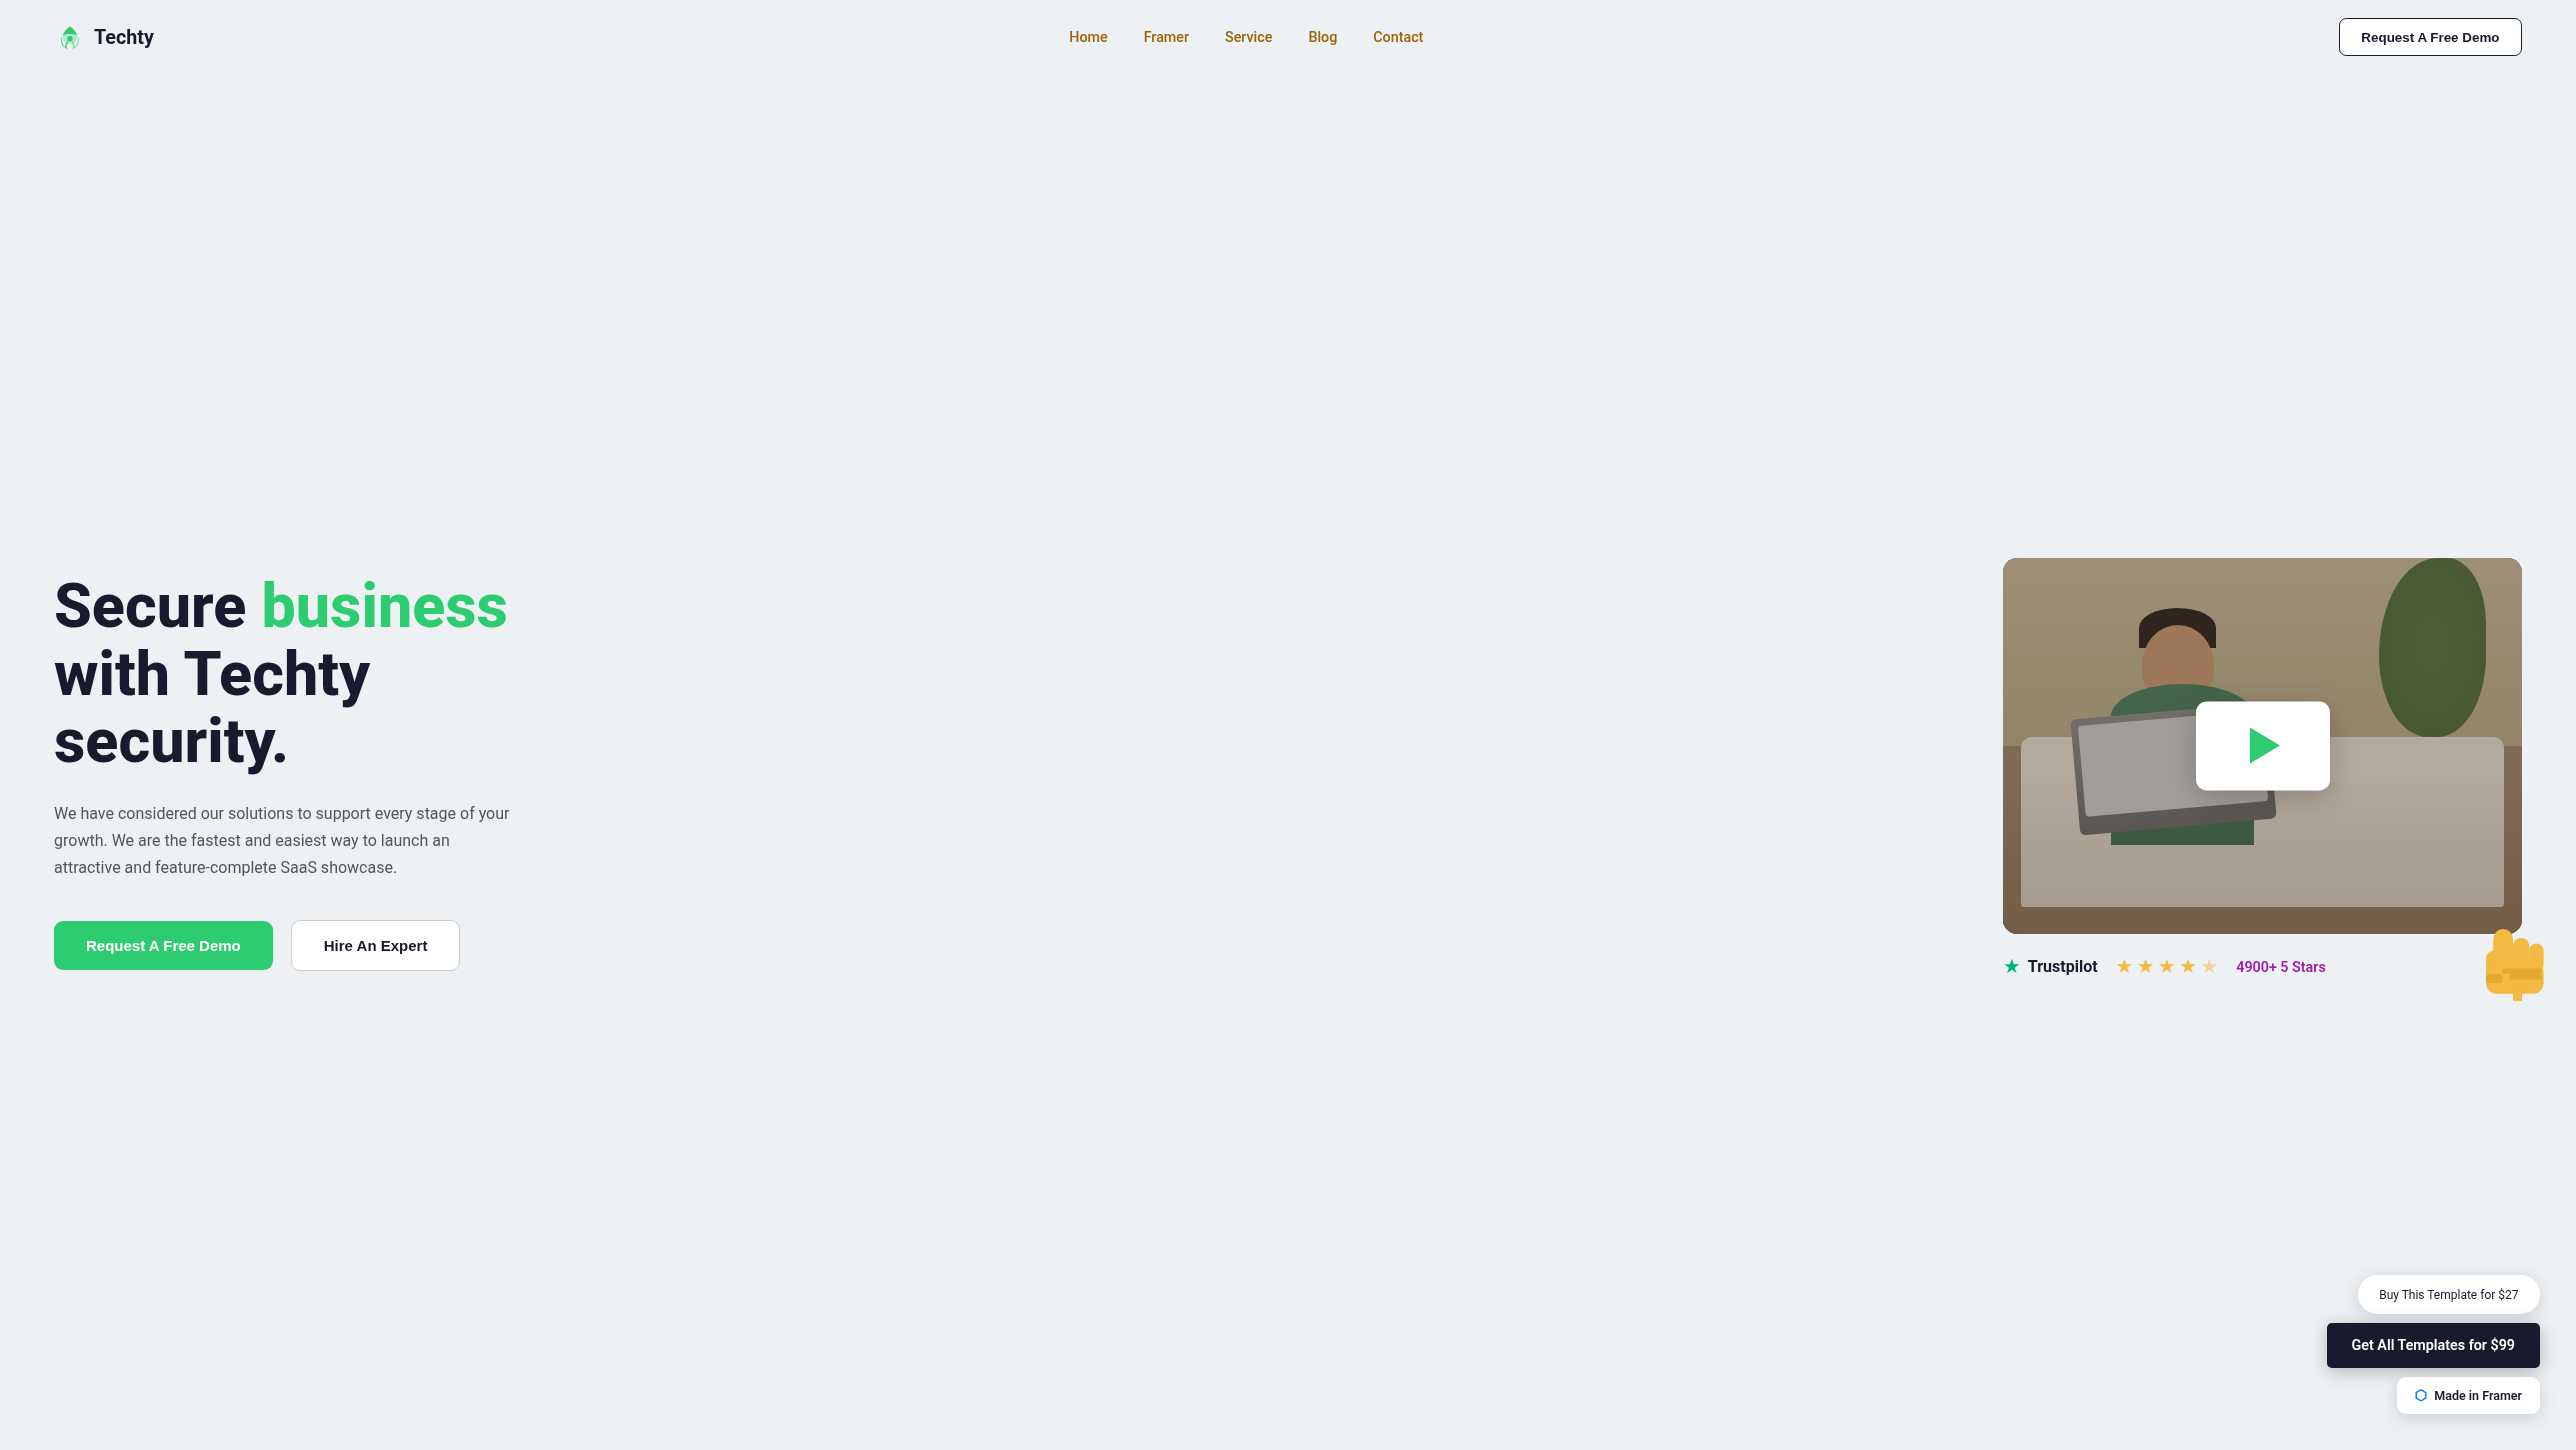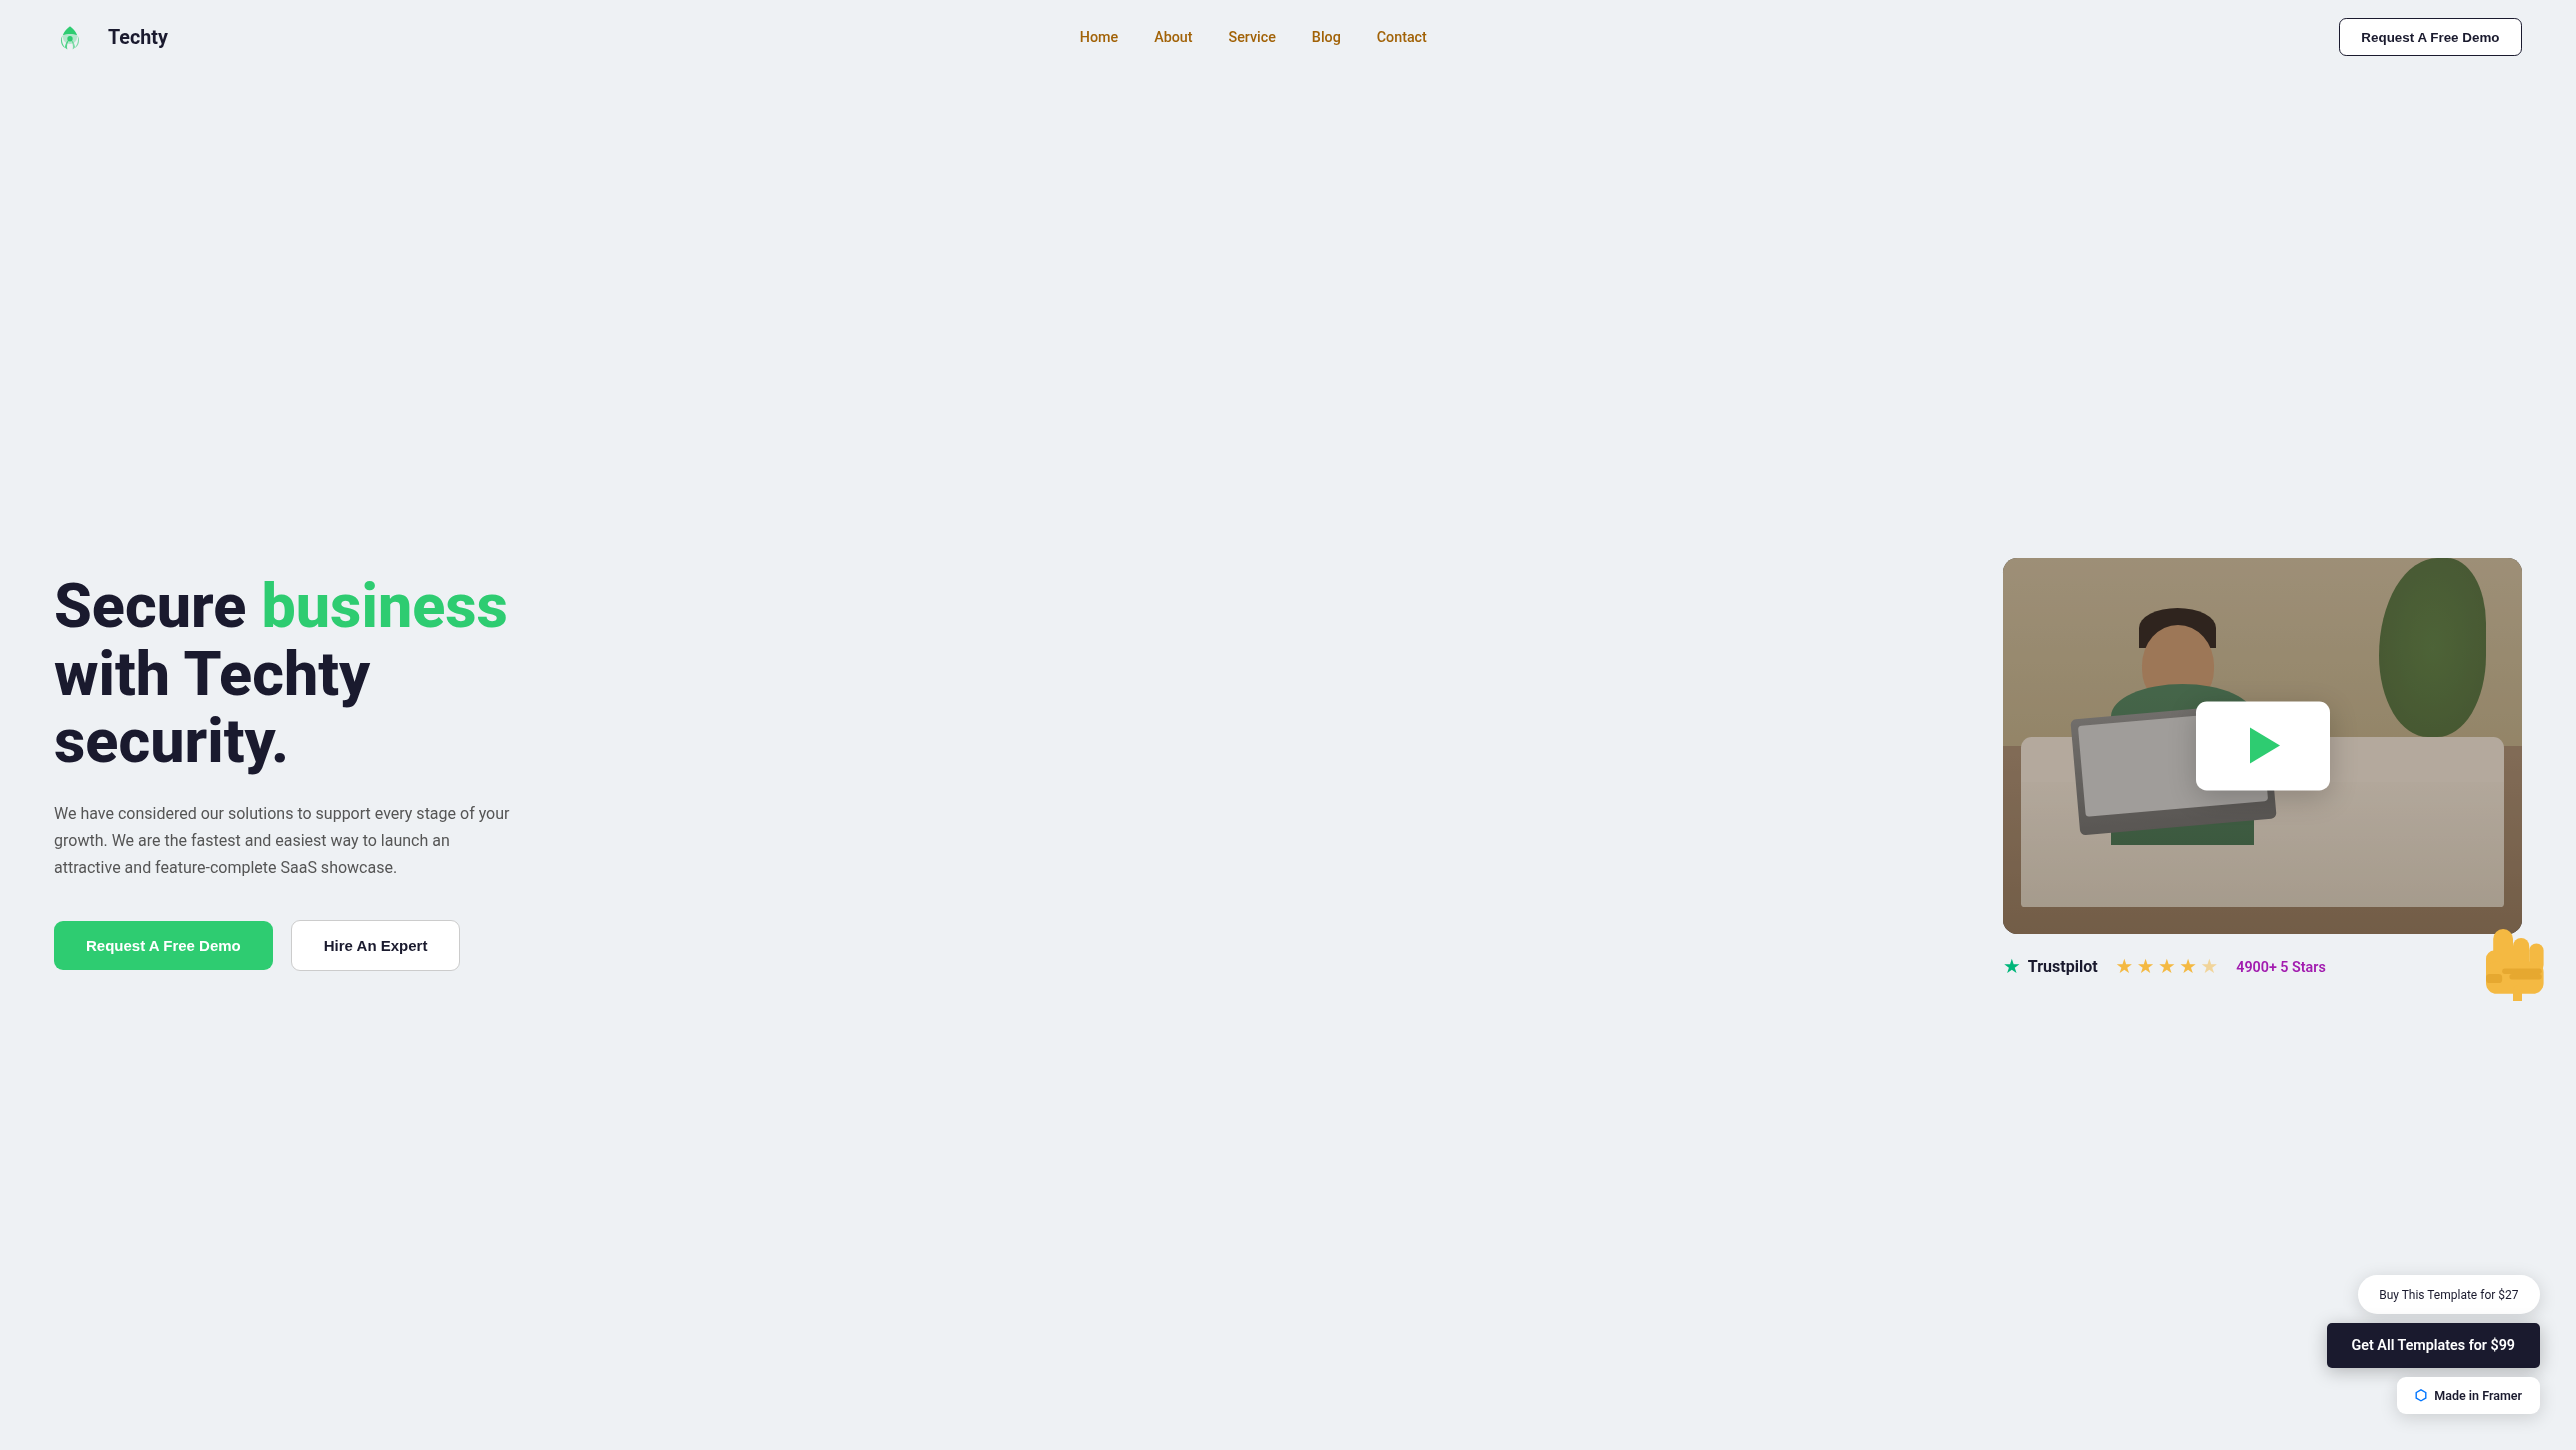--- a/index.html
+++ b/index.html
@@ -16,21 +16,21 @@
       display: flex;
       align-items: center;
       justify-content: space-between;
       padding: 18px 54px;
       background: #eef1f4;
     }
 
     .logo {
       display: flex;
       align-items: center;
-      gap: 22px;
+      gap: 8px;
       text-decoration: none;
     }
 
     .logo-icon {
       width: 32px;
       height: 32px;
     }
 
     .logo-text {
       font-size: 19.7px;
@@ -401,21 +401,21 @@
       <path d="M18 6 C18 6, 12 10, 10 16 C14 14, 22 14, 26 16 C24 10, 18 6, 18 6Z" fill="#2ecc71"></path>
       <path d="M10 16 C6 20, 8 28, 12 30 C13 26, 14 22, 18 20 C15 24, 14 28, 15 32 C11 30, 7 22, 10 16Z" fill="#2ecc71" opacity="0.8"></path>
       <path d="M26 16 C30 20, 28 28, 24 30 C23 26, 22 22, 18 20 C21 24, 22 28, 21 32 C25 30, 29 22, 26 16Z" fill="#2ecc71" opacity="0.6"></path>
       <circle cx="18" cy="20" r="3" fill="#2ecc71"></circle>
     </svg>
     <span class="logo-text">Techty</span>
   </a>
 
   <ul class="nav-links">
     <li><a href="#">Home</a></li>
-    <li><a href="#">About</a></li>
+    <li><a href="#">Framer</a></li>
     <li><a href="#">Service</a></li>
     <li><a href="#">Blog</a></li>
     <li><a href="#">Contact</a></li>
   </ul>
 
   <button class="nav-cta">Request A Free Demo</button>
 </nav>
 
 <section class="hero">
 

